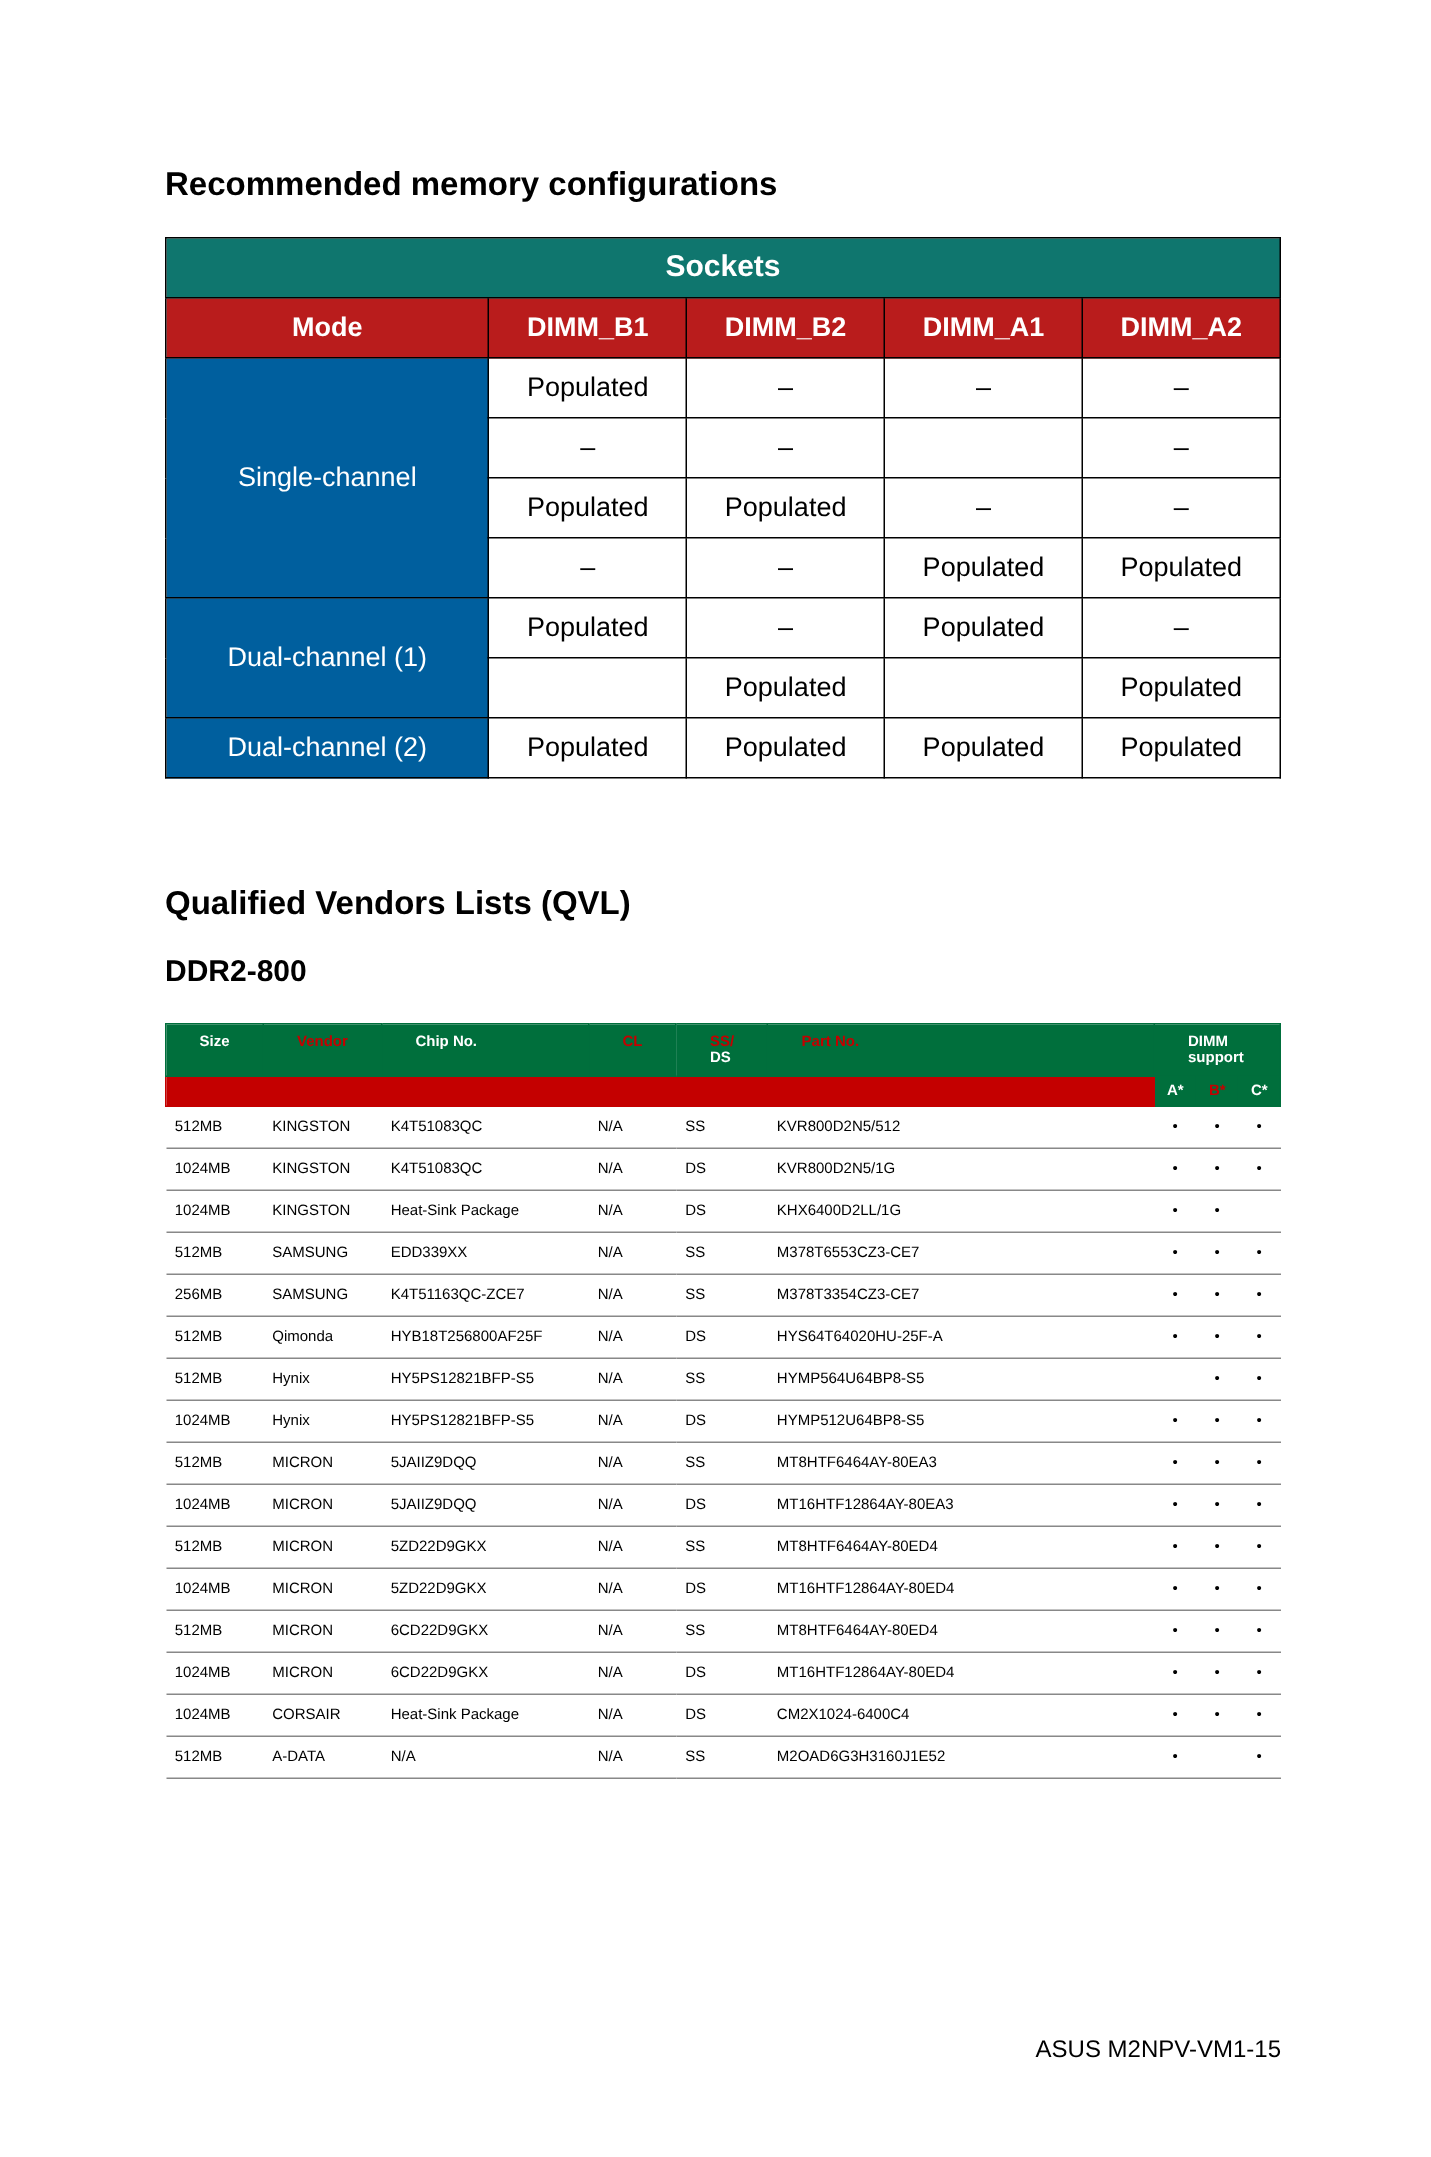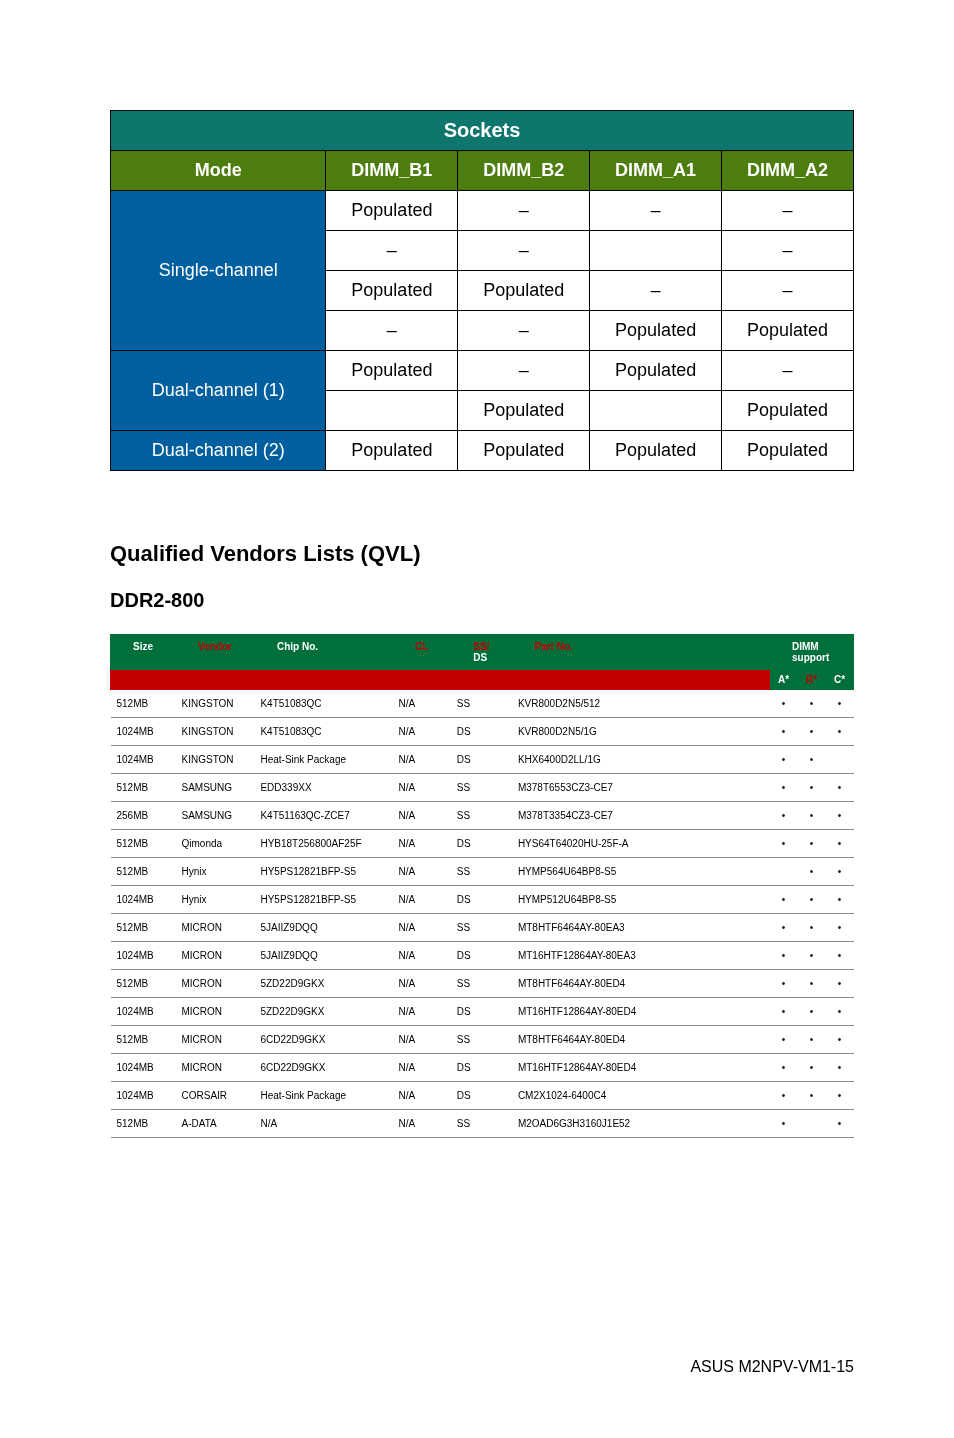--- a/index.html
+++ b/index.html
@@ -31,21 +31,21 @@
     vertical-align: middle;
   }
   table.sockets .hdr-sockets {
     background: #0f766e;
     color: #fff;
     font-weight: bold;
     font-size: 20px;
     height: 40px;
   }
   table.sockets .hdr-row td {
-    background: #4d7c0f;
+    background: #b91c1c;
     color: #fff;
     font-weight: bold;
   }
   table.sockets .mode-cell {
     background: #c40000;
     color: #fff;
     font-weight: bold;
   }
   table.sockets .sc-cell {
     background: #005f9e;
@@ -124,20 +124,21 @@
     font-size: 16px;
   }
   .footer .left { }
   .footer .right { }
 </style>
 </head>
 <body>
 
 <div class="page">
 
+  <h2 class="section">Recommended memory configurations</h2>
 
   <table class="sockets">
     <tbody>
         <tr>
           <td colspan="5" class="hdr-sockets">Sockets</td>
         </tr>
     <tr class="hdr-row">
       <td class="mode-cell">Mode</td>
       <td>DIMM_B1</td>
       <td>DIMM_B2</td>

